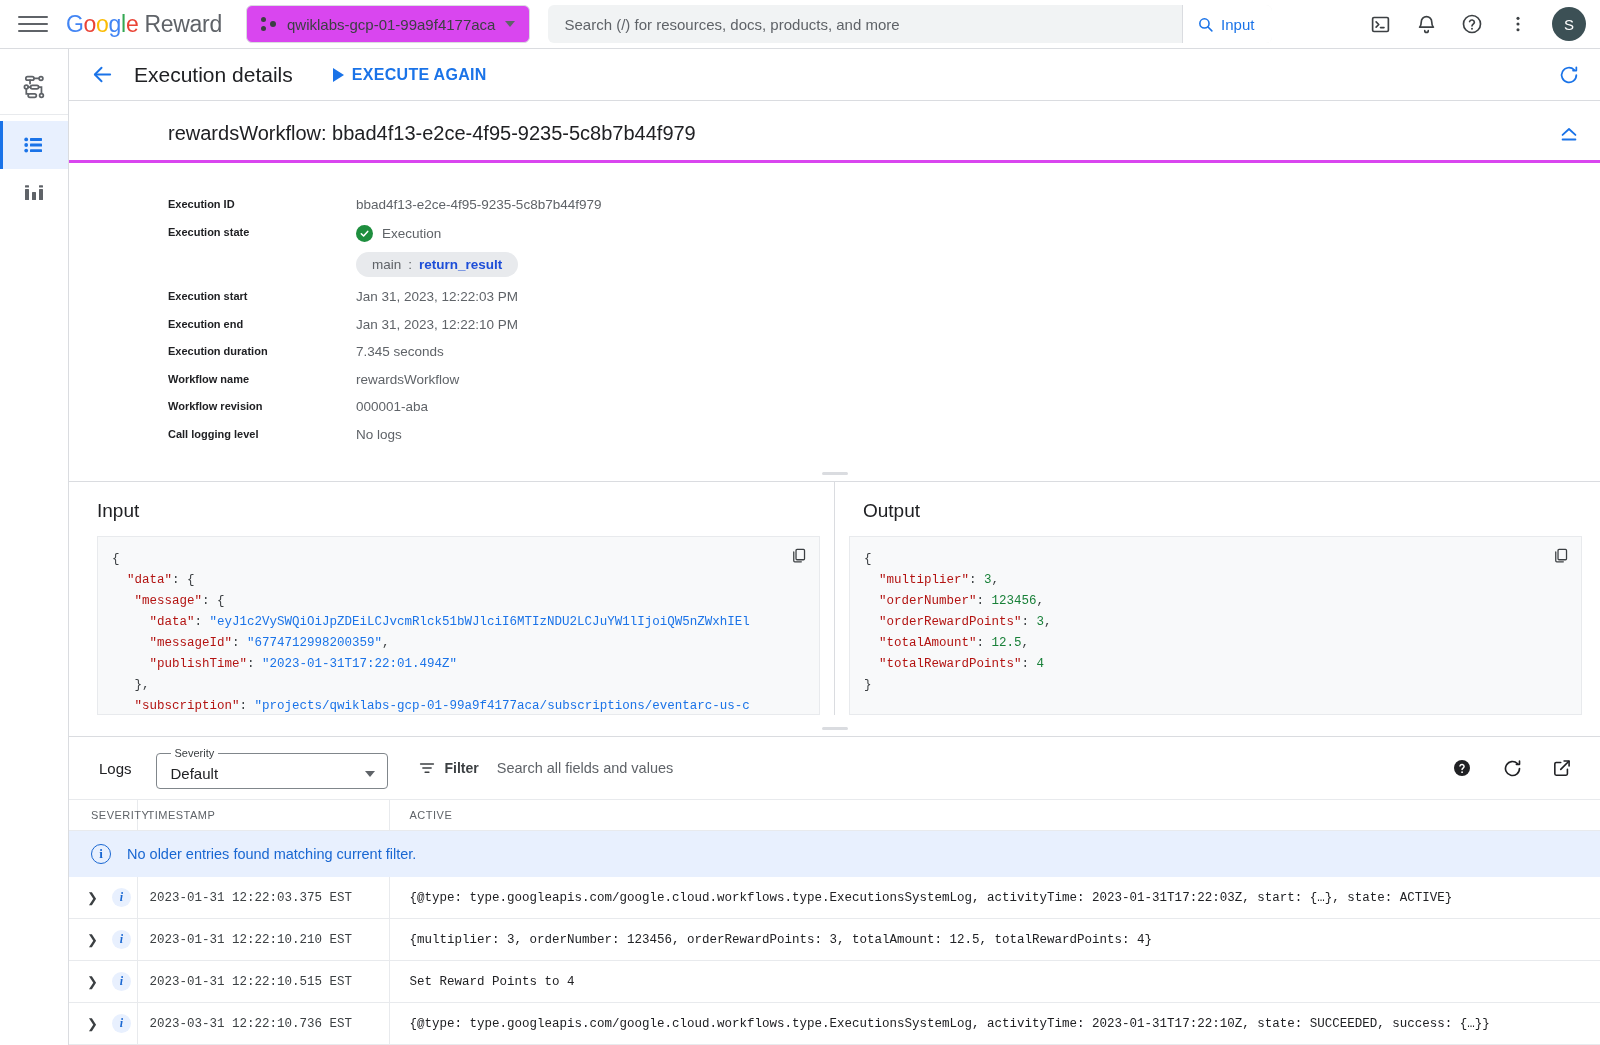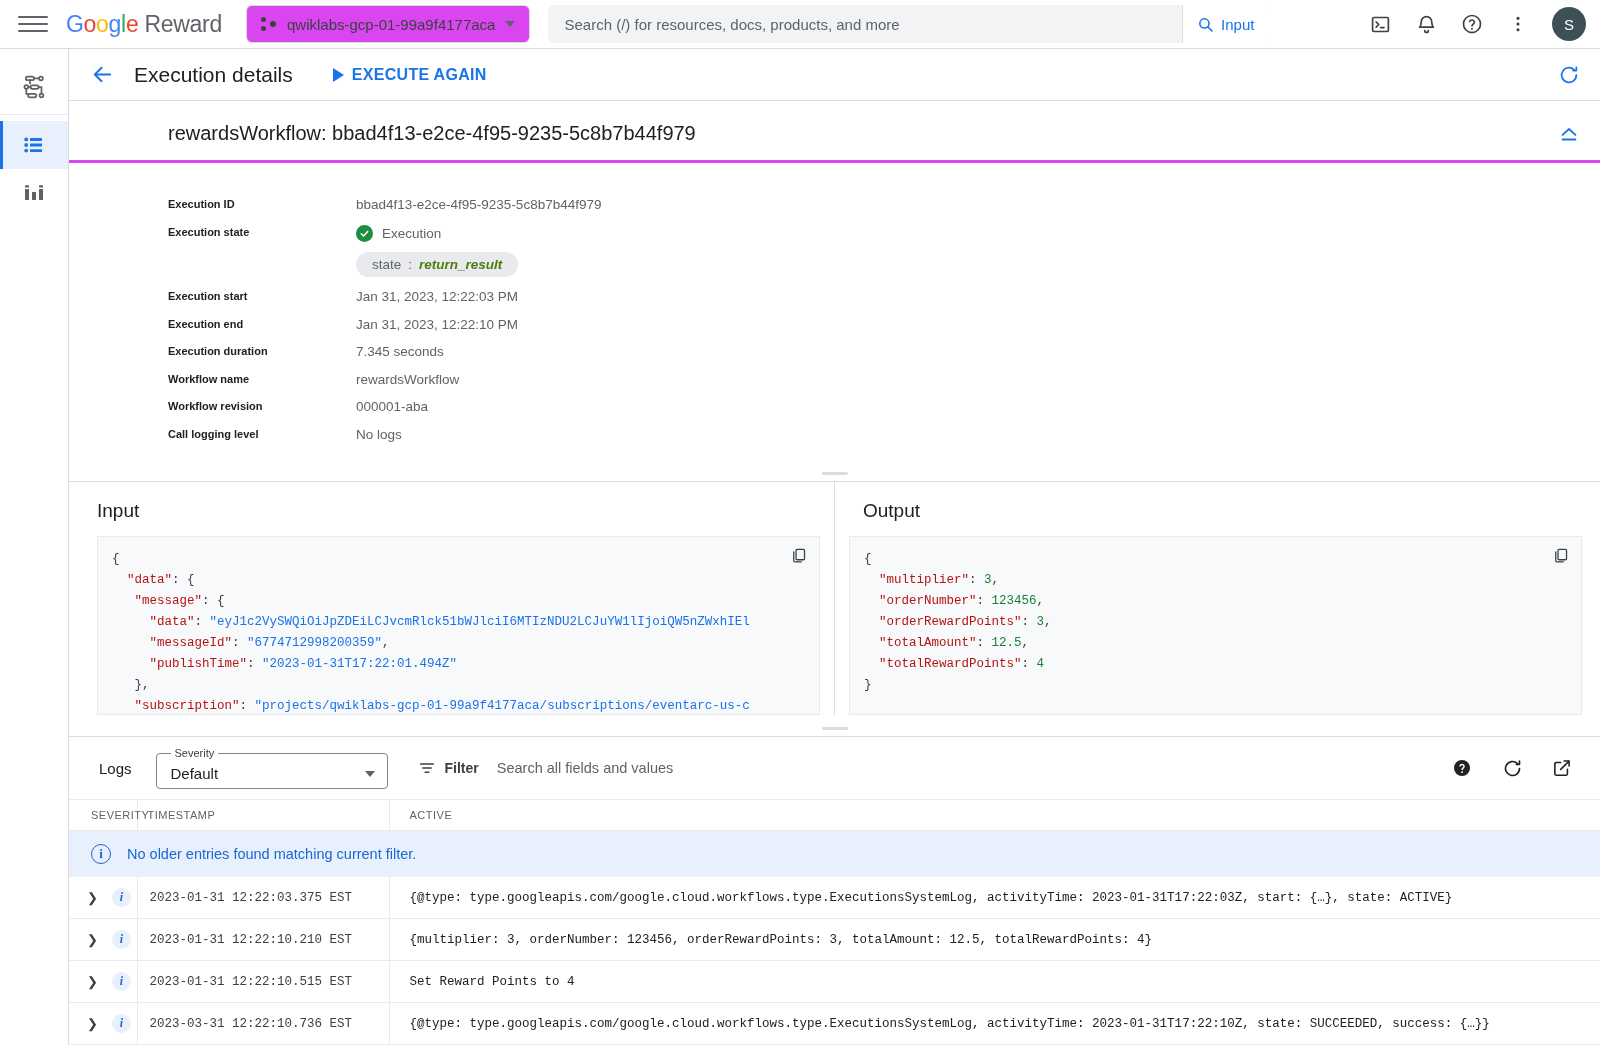--- a/index.html
+++ b/index.html
@@ -122,21 +122,21 @@
     width:17px;height:17px;border-radius:50%;background:#1e8e3e;
     display:flex;align-items:center;justify-content:center;flex:0 0 17px;
   }
   .check svg { display:block; }
   .step-chip {
     display:inline-flex; align-items:center; gap:7px;
     background:#e8eaed; border-radius:14px;
     padding: 5px 16px; margin-top: 10px; font-size:13.5px;
   }
   .step-chip .k { color:#5f6368; }
-  .step-chip .v { color:#4d7c0f; font-weight:700;font-style:italic; }
+  .step-chip .v { color:#1d4ed8; font-weight:700; }
 
   
   .drag-handle { display:flex; justify-content:center; padding: 6px 0 0; }
   .drag-handle i { display:block; width:26px;height:3px;background:#dadce0;border-radius:2px; }
 
   
   .io { display:flex; border-top:1px solid #dadce0; min-height:0; }
   .io-pane { flex:1; min-width:0; display:flex; flex-direction:column; }
   .io-pane.left { border-right:1px solid #dadce0; }
   .io-title { font-size:19px; color:#202124; padding: 18px 0 14px 28px; }
@@ -371,21 +371,21 @@
           <div>
             <div class="state-line">
               <span class="check">
                 <svg width="11" height="11" viewBox="0 0 24 24" fill="none" stroke="#fff" stroke-width="3.4">
                   <polyline points="5,12.5 10,17.5 19,7.5" stroke-linecap="round" stroke-linejoin="round"></polyline>
                 </svg>
               </span>
               <span class="dval">Execution</span>
             </div>
             <div class="step-chip">
-              <span class="k">state</span>
+              <span class="k">main</span>
               <span class="k">:</span>
               <span class="v">return_result</span>
             </div>
           </div>
         </div>
 
         <div class="drow">
           <div class="dlabel">Execution start</div>
           <div class="dval">Jan 31, 2023, 12:22:03 PM</div>
         </div>

